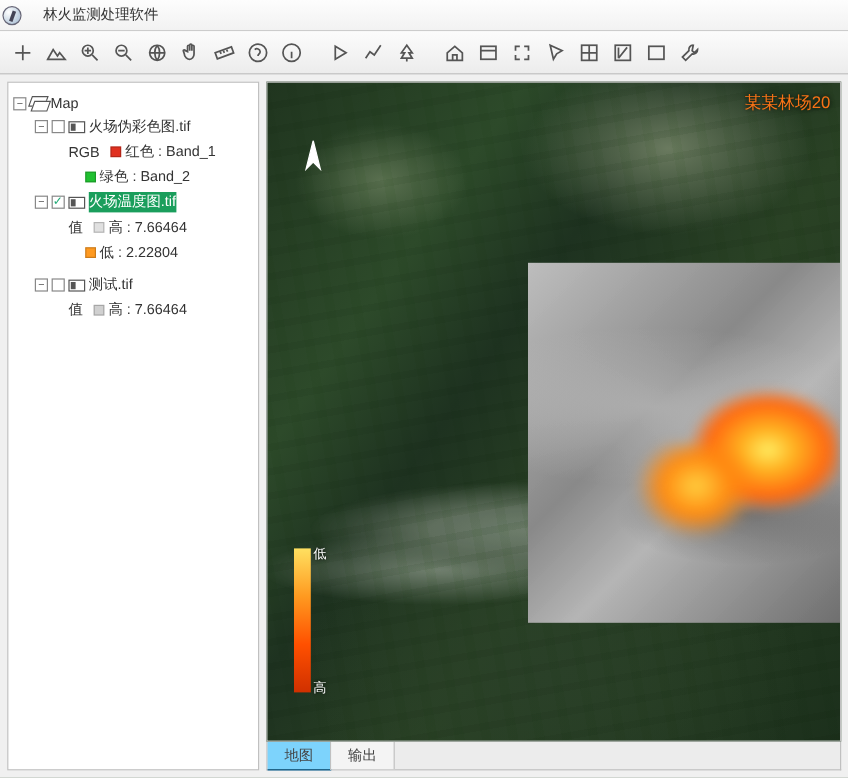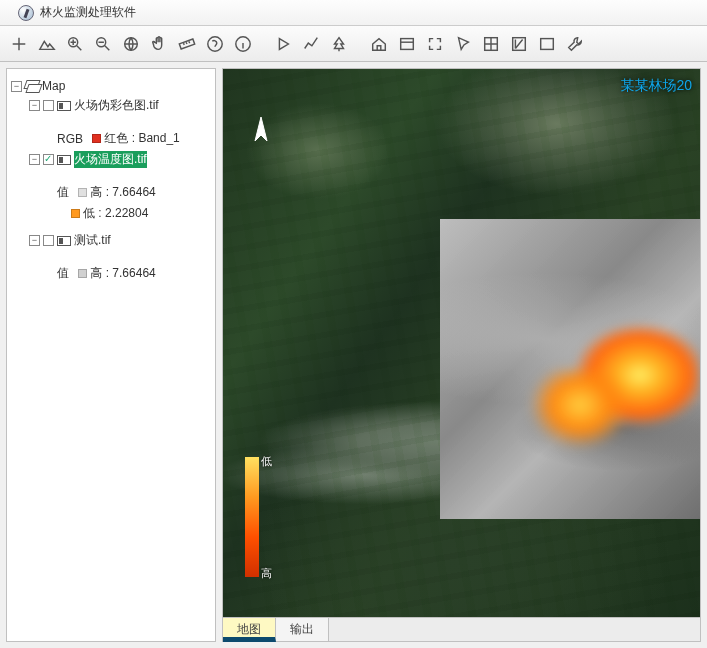--- a/index.html
+++ b/index.html
@@ -1,18 +1,18 @@
 <!DOCTYPE html>
 <html><head>
 <meta charset="utf-8">
 <style>
 * { box-sizing: border-box; margin: 0; padding: 0; font-family: "Microsoft YaHei", Arial, sans-serif; }
 body { width: 707px; height: 648px; overflow: hidden; background: #f0f0f0; display: flex; flex-direction: column; }
 
-.titlebar { height: 26px; background: linear-gradient(#fdfdfd,#f2f2f2); border-bottom: 1px solid #ccc; display: flex; align-items: center; padding: 0 18px; gap: 6px; }
+.titlebar { height: 26px; background: linear-gradient(#fdfdfd,#f2f2f2); border-bottom: 1px solid #ccc; display: flex; align-items: center; padding: 0 2px; gap: 18px; }
 .titlebar .app-icon { width: 16px; height: 16px; border-radius: 50%; background: radial-gradient(circle at 30% 30%, #fff, #a0b8d0); border: 1px solid #667; position: relative; }
 .titlebar .app-icon::after { content:""; position:absolute; left:6px; top:3px; width:3px; height:9px; background:#445; transform: rotate(20deg); }
 .titlebar .title { font-size: 12px; color: #333; }
 
 .toolbar { height: 36px; background: linear-gradient(#fcfcfc,#ececec); border-bottom: 1px solid #c0c0c0; display: flex; align-items: center; padding: 0 6px; gap: 2px; }
 .tool-btn { width: 26px; height: 26px; display:flex; align-items:center; justify-content:center; border-radius:3px; color:#555; }
 .tool-sep { width: 10px; }
 .tool-btn svg { width: 18px; height: 18px; stroke:#555; fill:none; stroke-width:1.6; }
 
 .main { flex: 1; display: flex; min-height: 0; }
@@ -25,21 +25,21 @@
 .chk.checked::after { content:"✓"; position:absolute; left:0; top:-2px; font-size:10px; color:#2a7; }
 .lyr-icon { width:14px; height:10px; border:1px solid #555; background:#fff; position:relative; }
 .lyr-icon::before { content:""; position:absolute; left:1px; top:1px; width:4px; height:6px; background:#555; }
 .stack-icon { width:14px; height:12px; position:relative; }
 .stack-icon::before,.stack-icon::after { content:""; position:absolute; width:12px; height:7px; border:1px solid #555; background:#fff; transform:skewX(-20deg); }
 .stack-icon::before { left:0; top:0; }
 .stack-icon::after { left:2px; top:4px; }
 .swatch { width:9px; height:9px; display:inline-block; border:1px solid rgba(0,0,0,0.2); }
 .sel { background:#1a9e5c; color:#fff; padding:0 0; }
 .indent-1 { padding-left: 18px; }
-.indent-2 { padding-left: 46px; margin-top: 12px; }
+.indent-2 { padding-left: 46px; }
 .indent-3 { padding-left: 60px; }
 
 .viewer { flex:1; margin:6px 6px 6px 2px; display:flex; flex-direction:column; min-width:0; }
 .map-area { flex:1; border:1px solid #c0c0c0; position:relative; overflow:hidden; background:#1a3a1a; }
 
 
 .map-area .sat {
   position:absolute; inset:0;
   background:
     radial-gradient(ellipse 120px 80px at 20% 15%, #5a7050 0%, transparent 60%),
@@ -69,30 +69,30 @@
 .fire {
   position:absolute; right:0; top:250px; width:150px; height:140px;
   background: radial-gradient(ellipse 90px 70px at 60% 40%, #ffec60 0%, #ffb020 25%, #ff6a10 55%, rgba(255,80,0,0) 75%);
   filter: blur(4px);
 }
 .fire::after { content:""; position:absolute; left:-20px; top:50px; width:100px; height:90px; background: radial-gradient(ellipse 70px 60px at 50% 40%, #ffd040 0%, #ff8a10 40%, rgba(255,80,0,0) 72%); filter:blur(3px); }
 
 .north { position:absolute; left:28px; top:48px; color:#fff; }
 .north svg { width:20px; height:34px; fill:#fff; stroke:#fff; }
 
-.map-title { position:absolute; right:8px; top:8px; color:#0ea5e9; font-size:14px; font-weight:500; text-shadow:0 0 4px #000; }
+.map-title { position:absolute; right:8px; top:8px; color:#f97316; font-size:14px; font-weight:500; text-shadow:0 0 4px #000; }
 
 .legend-bar { position:absolute; left:22px; bottom:40px; width:14px; height:120px; background:linear-gradient(to bottom, #ffe060, #ff9a20, #ff5000, #d03000); }
 .legend-lbl { position:absolute; color:#fff; font-size:11px; text-shadow:0 0 3px #000; }
 .legend-low { left:38px; bottom:148px; }
 .legend-high { left:38px; bottom:36px; }
 
 .tabs { height:24px; display:flex; border:1px solid #c0c0c0; border-top:none; background:#ececec; }
 .tab { padding:3px 14px; font-size:12px; border-right:1px solid #c0c0c0; background:#f4f4f4; color:#444; }
-.tab.active { background:#fef9c3; border-bottom:5px solid #0c4a6e; margin-bottom:-1px; }
+.tab.active { background:#7dd3fc; border-bottom:1px solid #0c4a6e; margin-bottom:-1px; }
 </style>
 </head>
 <body>
 
 <div class="titlebar">
   <span class="app-icon"></span>
   <span class="title">林火监测处理软件</span>
 </div>
 
 <div class="toolbar">
@@ -225,20 +225,24 @@
       <div class="node indent-1">
         <span class="toggle">−</span>
         <span class="chk"></span>
         <span class="lyr-icon"></span>
         <span>火场伪彩色图.tif</span>
       </div>
       <div class="node indent-2">
         <span>RGB</span>&nbsp;
         <span class="swatch" style="background:#e03020"></span>
         <span><span>红色</span> : <span>Band_1</span></span>
+      </div>
+      <div class="node indent-3">
+        <span class="swatch" style="background:#20c030"></span>
+        <span><span>绿色</span> : <span>Band_2</span></span>
       </div>
 
       <div class="node indent-1">
         <span class="toggle">−</span>
         <span class="chk checked"></span>
         <span class="lyr-icon"></span>
         <span class="sel">火场温度图.tif</span>
       </div>
       <div class="node indent-2">
         <span>值</span>&nbsp;

